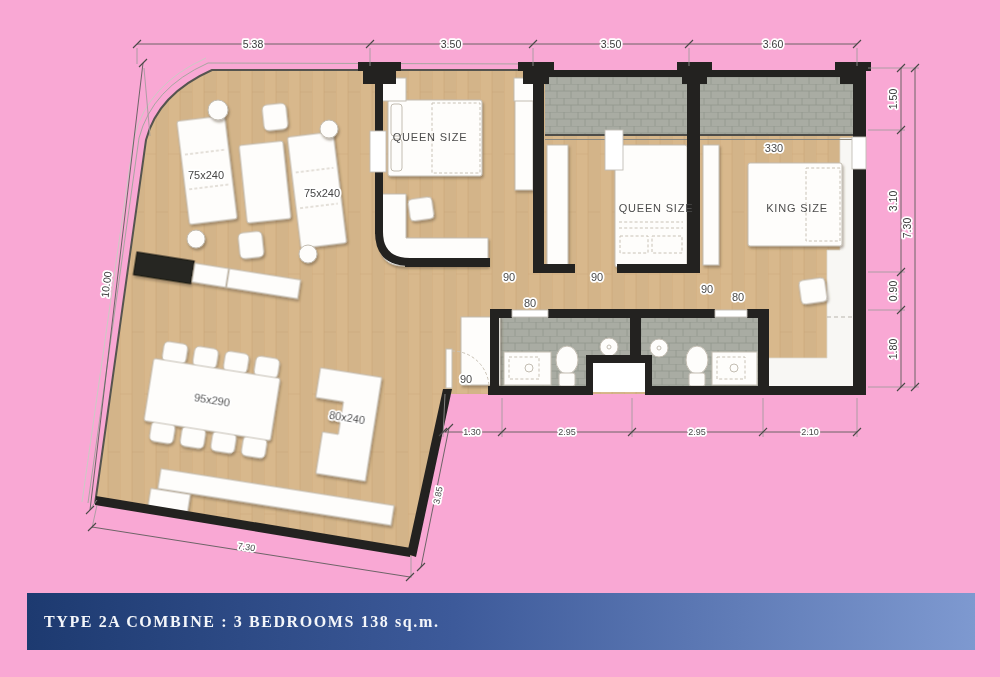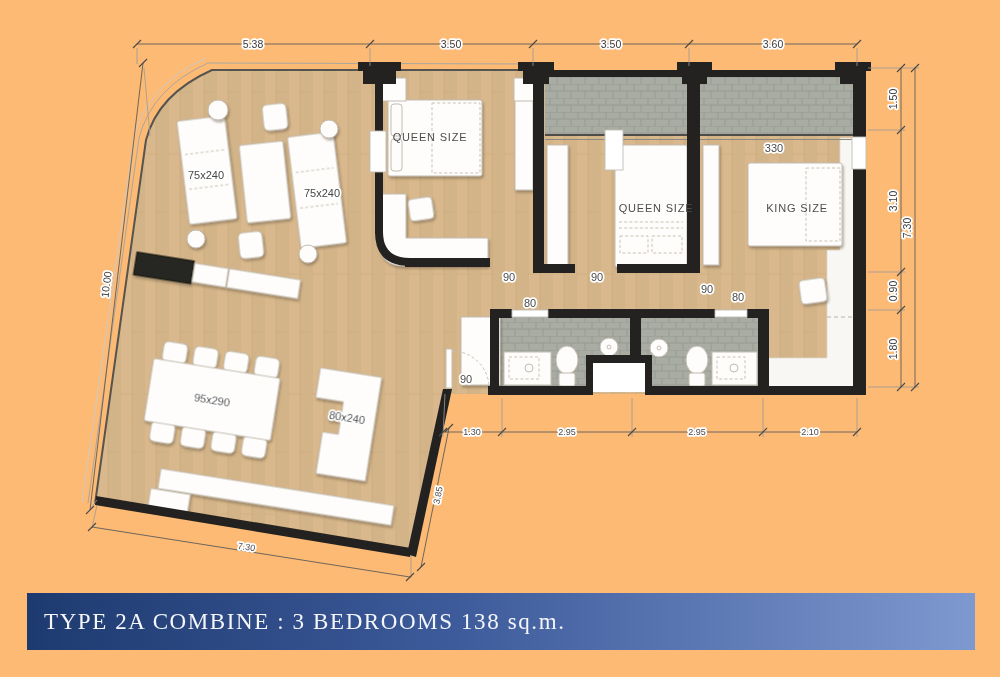--- a/index.html
+++ b/index.html
@@ -1,16 +1,16 @@
 <!DOCTYPE html>
 <html><head>
 <meta charset="utf-8">
 <style>
   html,body{margin:0;padding:0;background:#ffffff;}
-  .stage{position:relative;width:1000px;height:677px;background:#fdba74;overflow:hidden;
+  .stage{position:relative;width:1000px;height:677px;background:#f9a8d4;overflow:hidden;
          font-family:"Liberation Sans",sans-serif;}
   .stage svg{position:absolute;left:0;top:0;}
   
   .dim{font-size:10.5px;fill:#3b3b3b;text-anchor:middle;}
   .dimS{font-size:9px;fill:#4a4a4a;text-anchor:middle;}
   .halo{paint-order:stroke;stroke:#ffffff;stroke-width:3.5px;stroke-linejoin:round;}
   .room{font-size:11px;fill:#4c4c4c;letter-spacing:.8px;text-anchor:middle;}
   .size{font-size:11px;fill:#474747;text-anchor:middle;}
   .door{font-size:11px;fill:#4c4c4c;text-anchor:middle;}
   .furn rect,.furn path,.furn circle,.furn ellipse{fill:#fefdfb;stroke:#c3bdb2;stroke-width:1;}
@@ -18,22 +18,22 @@
   .furn .dark{fill:#262521;stroke:#17160f;}
   .wall{fill:#232220;stroke:none;}
   .ext{stroke:#9a9a98;stroke-width:.8;fill:none;}
   .dl{stroke:#5c5c5a;stroke-width:.9;fill:none;}
   .tick{stroke:#4a4a48;stroke-width:1.1;fill:none;}
   .pier{fill:#ffffff;stroke:#c2bdb5;stroke-width:.9;}
   
   .banner{position:absolute;left:27px;top:593px;width:948px;height:57px;box-sizing:border-box;
           background:linear-gradient(90deg,#1d3a70 0%,#3d5a9a 45%,#7e99d0 100%);
           display:flex;align-items:center;padding-left:17px;}
-  .banner span{font-family:"Liberation Serif",serif;font-size:23px;letter-spacing:1.6px;
-               color:#f4f6fa;white-space:nowrap;}
+  .banner span{font-family:"Liberation Serif",serif;font-size:16px;letter-spacing:1.6px;
+               color:#f4f6fa;white-space:nowrap;font-weight:bold;}
 </style>
 </head>
 <body>
 
 <div class="stage">
 <svg width="1000" height="677" viewBox="0 0 1000 677">
   <defs>
     <pattern id="wood" patternUnits="userSpaceOnUse" width="24" height="120">
       <rect width="24" height="120" fill="#d8b88c"></rect>
       <path d="M0,0 V120 M12,0 V120" stroke="#c7a374" stroke-width=".9" opacity=".55"></path>

